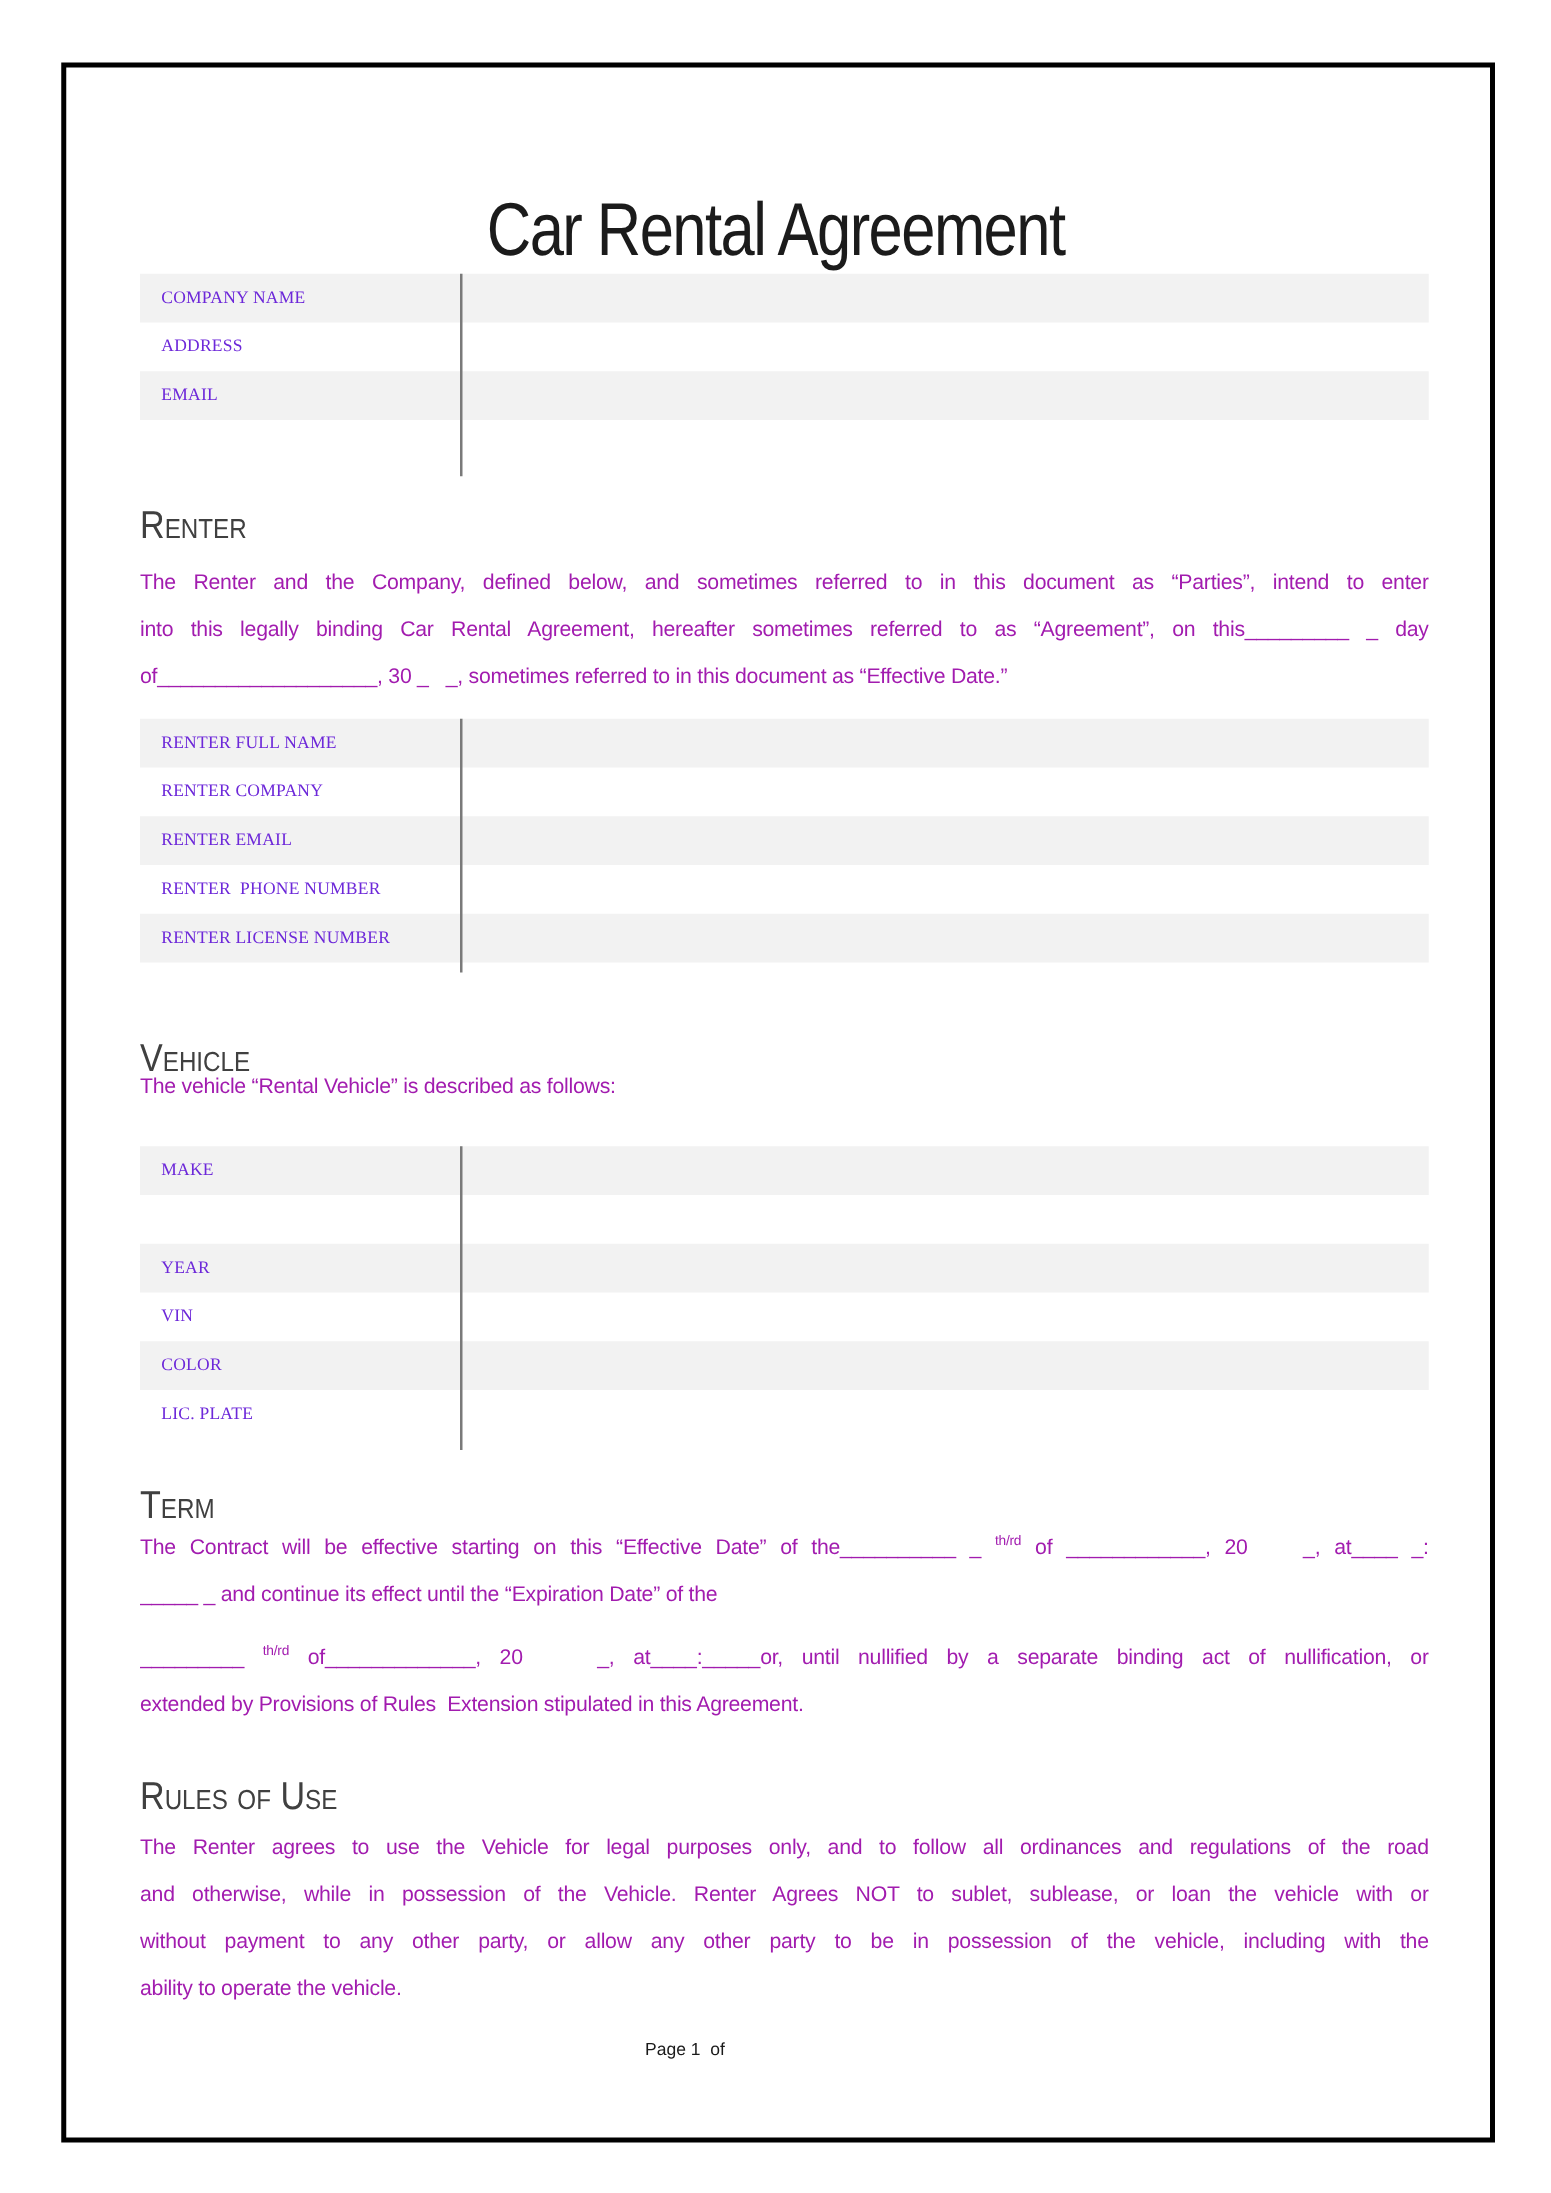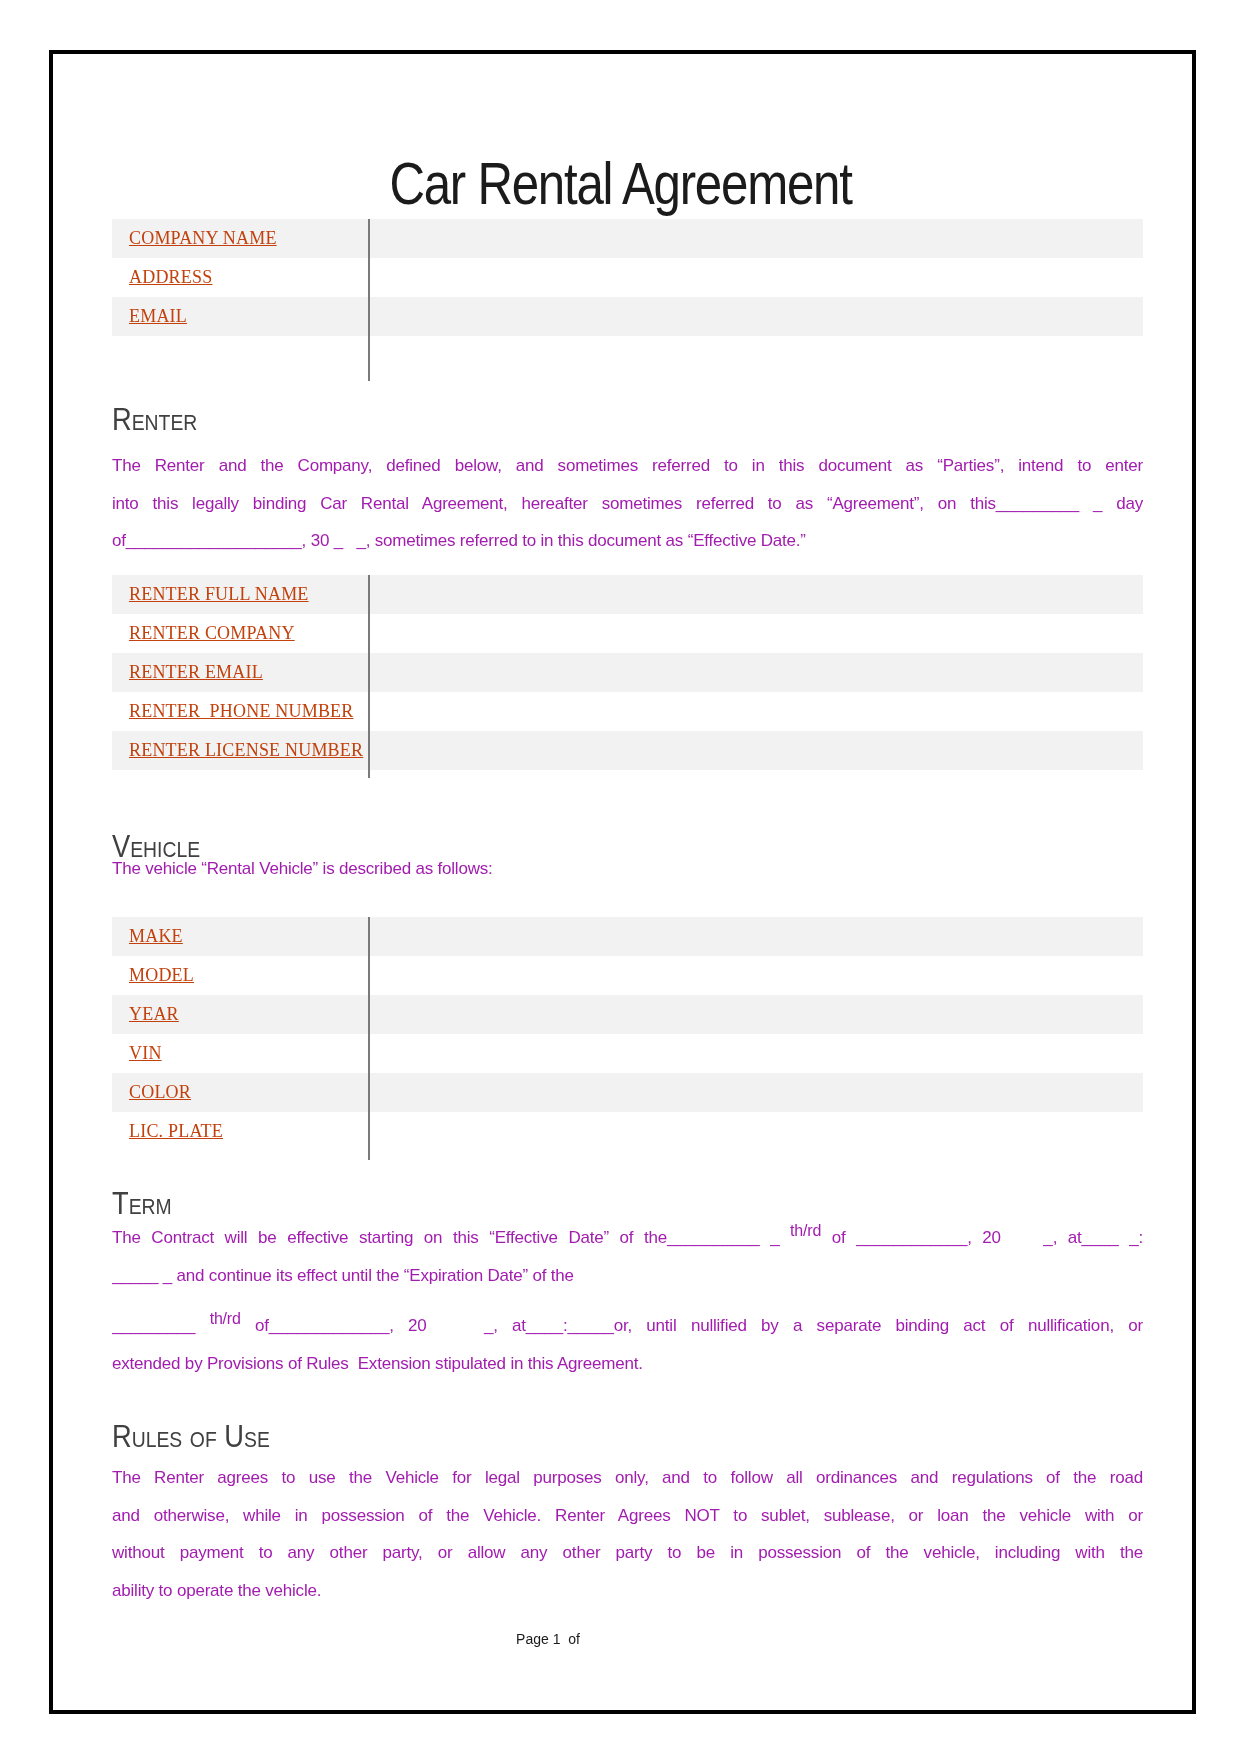--- a/index.html
+++ b/index.html
@@ -16,41 +16,40 @@
     text-align:center;font-size:60px;font-weight:400;line-height:64px;
     color:#1b1b1b;letter-spacing:-1.5px;
     transform:scaleX(0.82);
   }
   .tbl{position:absolute;left:112px;width:1031px;}
   .row{display:flex;height:39px;}
   .row.alt{background:#f2f2f2;}
   .cell-label{
     width:256px;box-sizing:border-box;padding-left:17px;
     display:flex;align-items:center;white-space:pre;
-    font-family:"Liberation Serif", serif;font-size:18px;color:#c2410c;
+    font-family:"Liberation Serif", serif;font-size:14px;color:#6d28d9;
     letter-spacing:0.2px;
-    text-decoration:underline;
   }
   .cell-value{flex:1;}
   .vline{position:absolute;top:0;left:256px;width:2px;background:#7a7a7a;}
   .sec-h{
     position:absolute;left:112px;margin:0;
     font-size:31px;font-weight:400;line-height:36px;color:#404040;
     font-variant:small-caps;letter-spacing:0;
     transform:scaleX(0.88);transform-origin:left center;
   }
   .para{
     position:absolute;left:112px;width:1031px;
     font-size:17px;letter-spacing:-0.2px;color:#a21caf;
   }
   .line{
     height:37.5px;line-height:37.5px;white-space:pre-wrap;overflow:hidden;
   }
   .justify{text-align:justify;text-align-last:justify;}
-  sup{font-size:16px;vertical-align:super;line-height:0;}
+  sup{font-size:11px;vertical-align:super;line-height:0;}
   .footer{
     position:absolute;left:0;top:1631px;width:1096px;text-align:center;
     font-size:14px;color:#1a1a1a;white-space:pre-wrap;
   }
 </style>
 </head>
 <body>
 
 <div class="page">
 
@@ -112,21 +111,20 @@
   <div class="para" style="top:850px">
     <div class="line">The vehicle “Rental Vehicle” is described as follows:</div>
   </div>
 
   <div class="tbl" style="top:917px">
     <div class="row alt">
       <div class="cell-label">MAKE</div>
       <div class="cell-value"></div>
     </div>
     <div class="row">
-      <div class="cell-label">MODEL</div>
       <div class="cell-value"></div>
     </div>
     <div class="row alt">
       <div class="cell-label">YEAR</div>
       <div class="cell-value"></div>
     </div>
     <div class="row">
       <div class="cell-label">VIN</div>
       <div class="cell-value"></div>
     </div>

